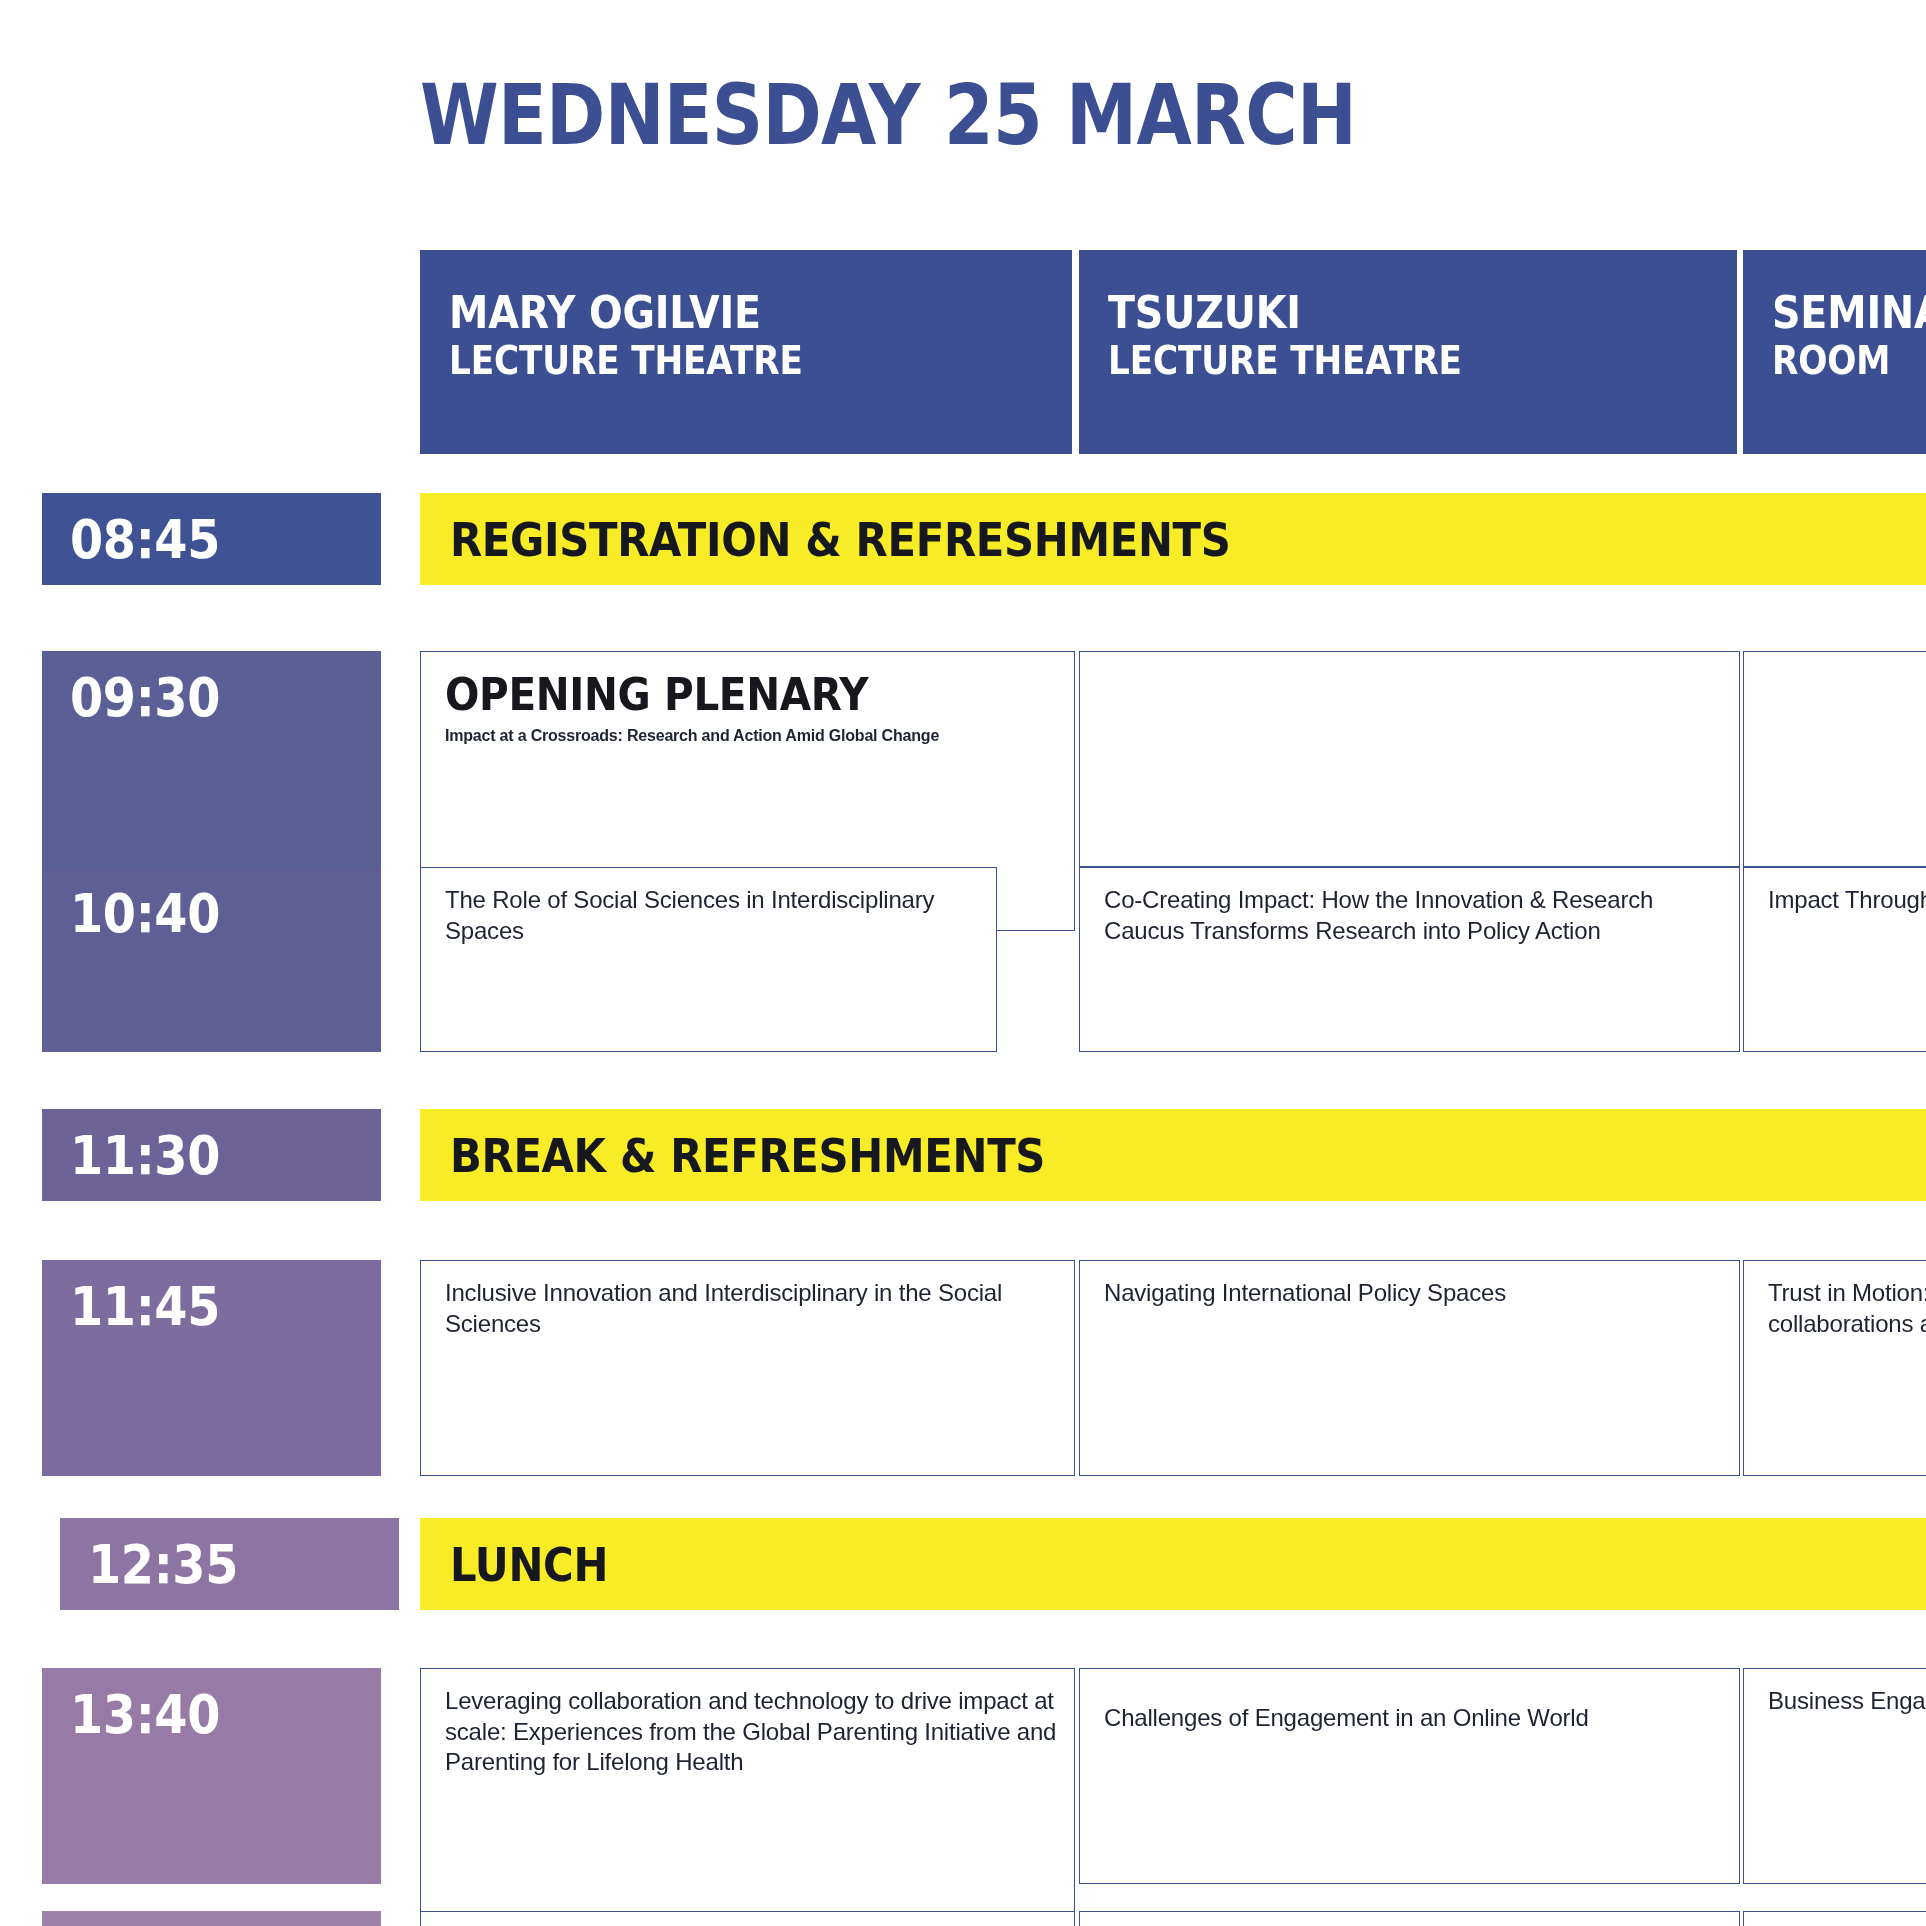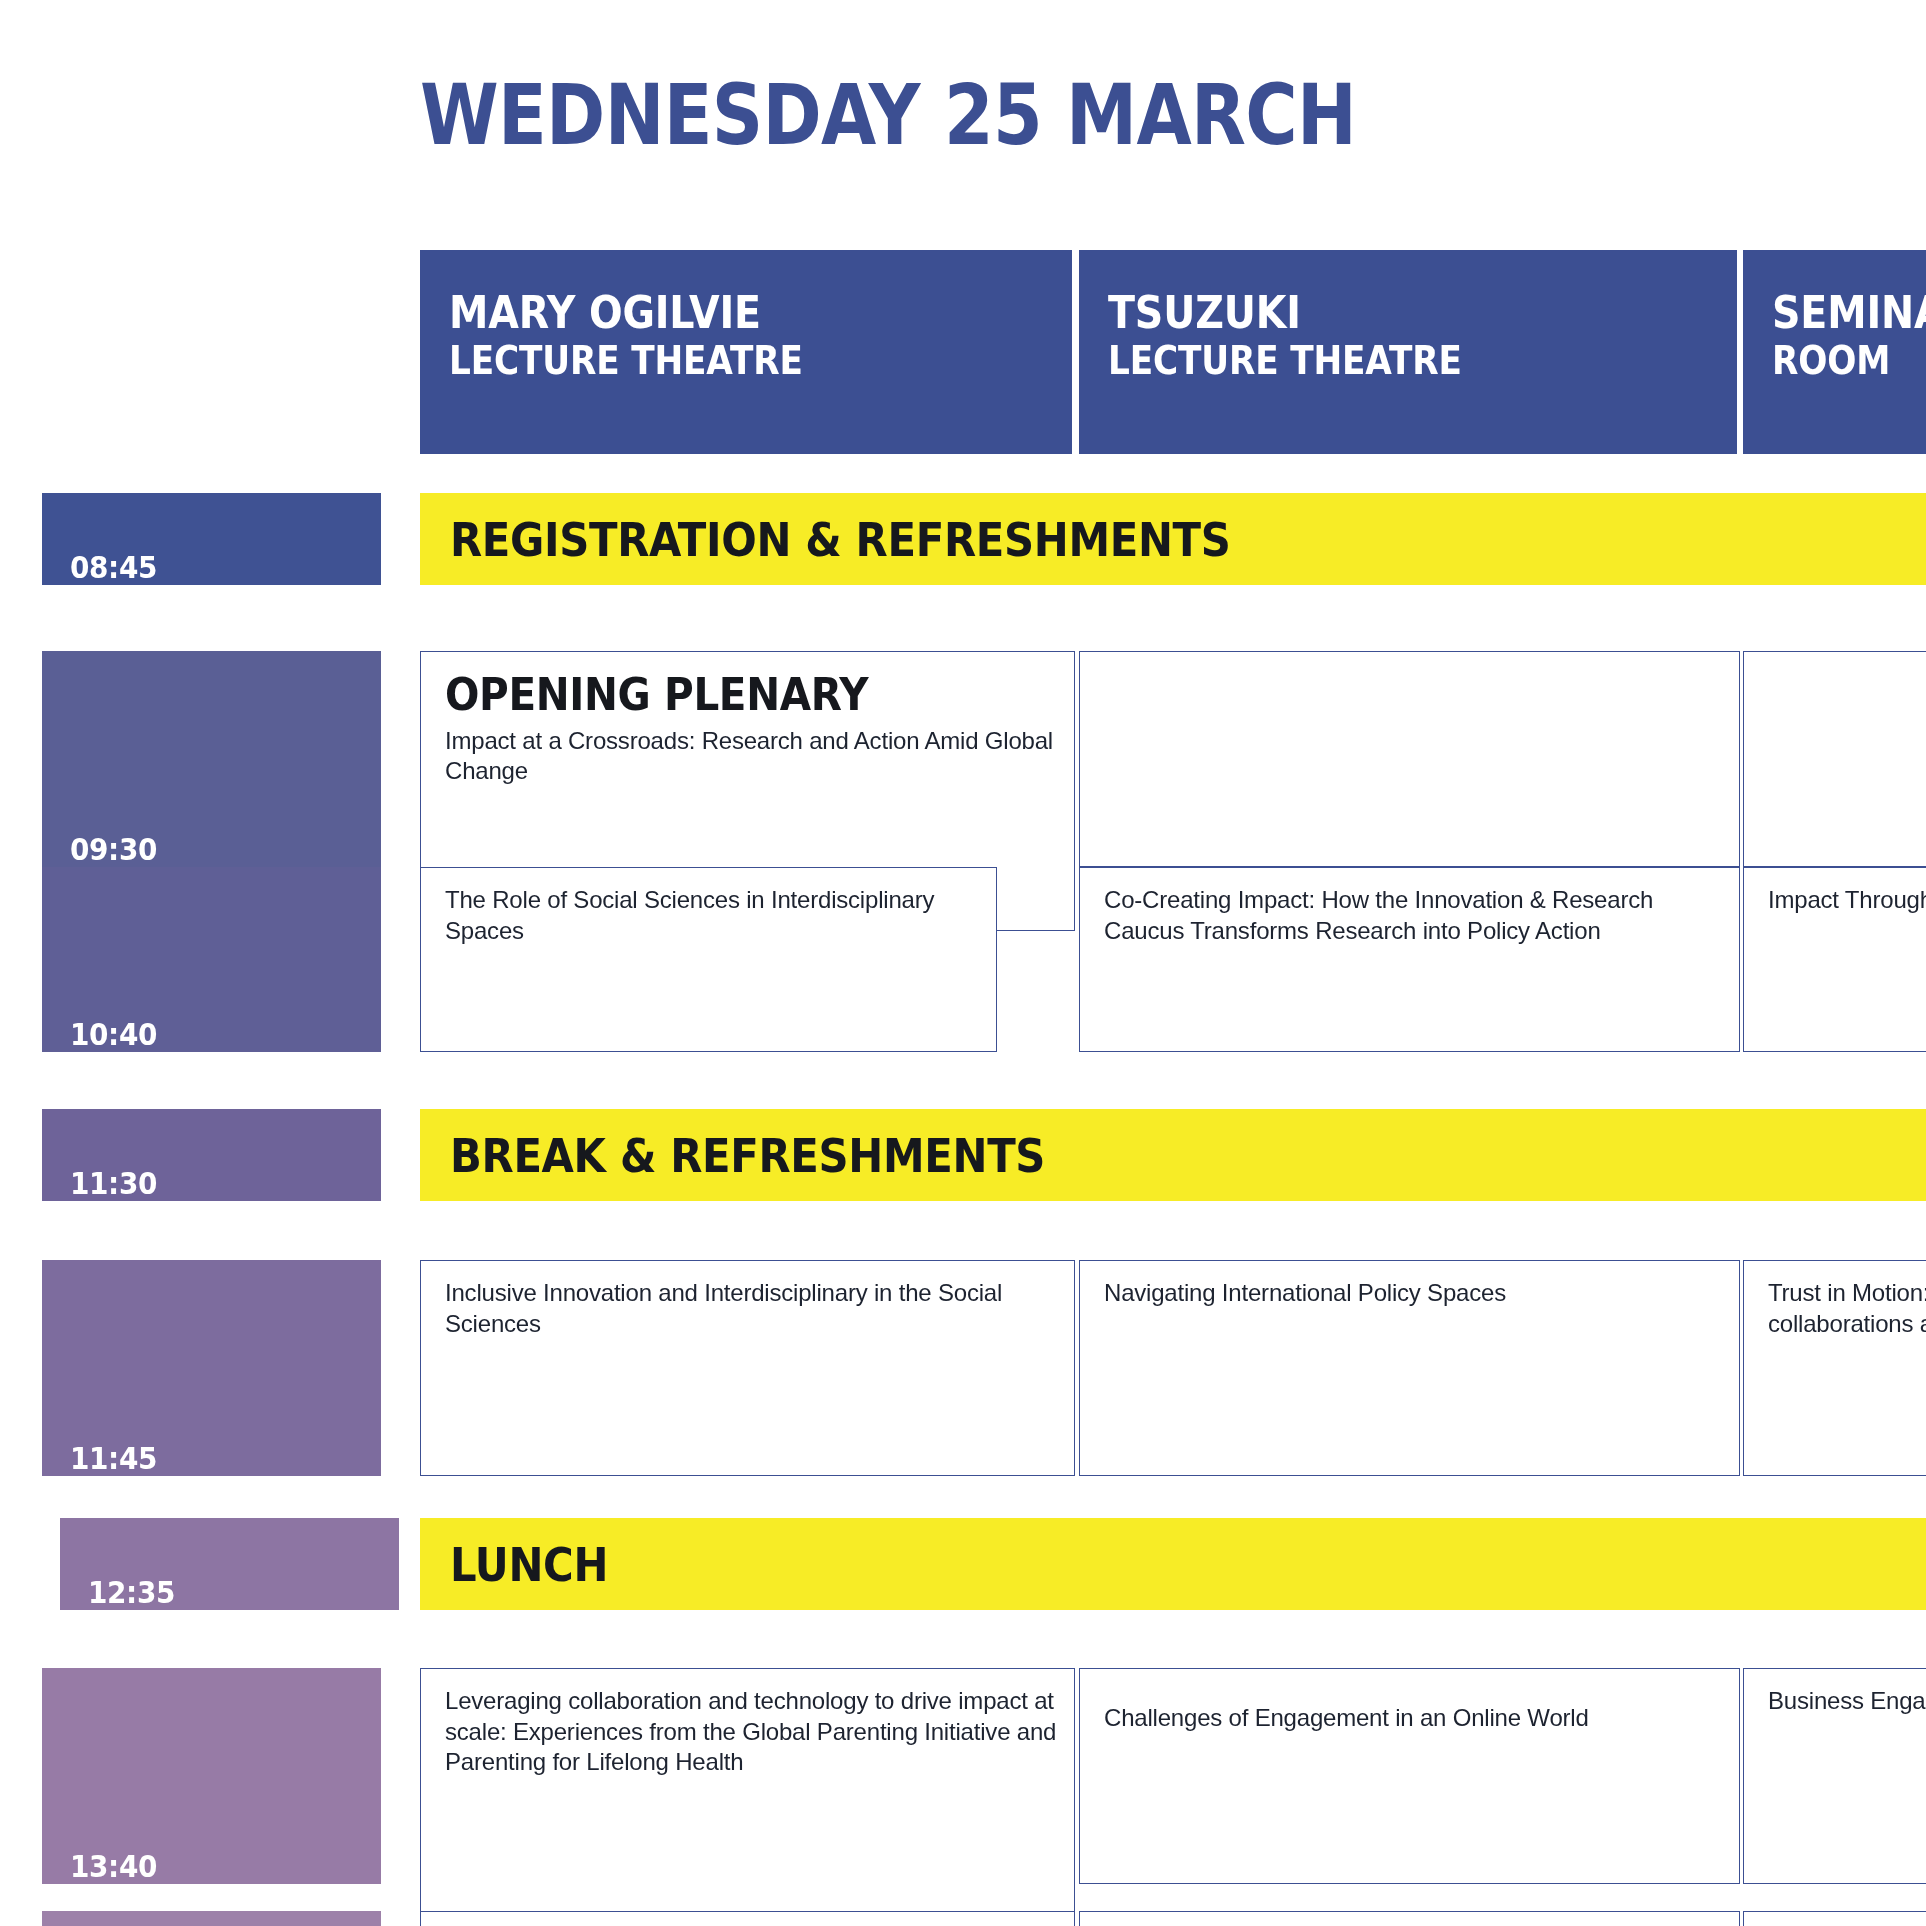--- a/index.html
+++ b/index.html
@@ -86,24 +86,24 @@
 
   
   .time-chip {
     position: absolute;
     left: 42px;
     width: 339px;
     box-sizing: border-box;
     color: #ffffff;
     font-family: "DejaVu Sans", sans-serif;
     font-weight: 700;
-    font-size: 31px;
+    font-size: 53px;
     letter-spacing: -0.4px;
     display: flex;
-    align-items: flex-end;
+    align-items: flex-start;
     padding: 16px 0 0 28px;
   }
   .time-chip span {
     transform: scaleX(0.9);
     transform-origin: left top;
     display: inline-block;
   }
 
   
   .banner {
@@ -152,22 +152,23 @@
   }
   .sess-text {
     font-family: "Liberation Sans", sans-serif;
     font-weight: 400;
     font-size: 24px;
     line-height: 1.28;
     color: #1d2330;
     letter-spacing: -0.2px;
   }
   .sess-text.plen-sub {
-    font-size: 24px;
+    font-size: 16px;
     line-height: 1.25;
+    font-weight: bold;
   }
 </style>
 </head>
 <body>
 
 <div class="page">
 
   <div class="page-title">WEDNESDAY 25 MARCH</div>
 
   <div class="header-bar">

